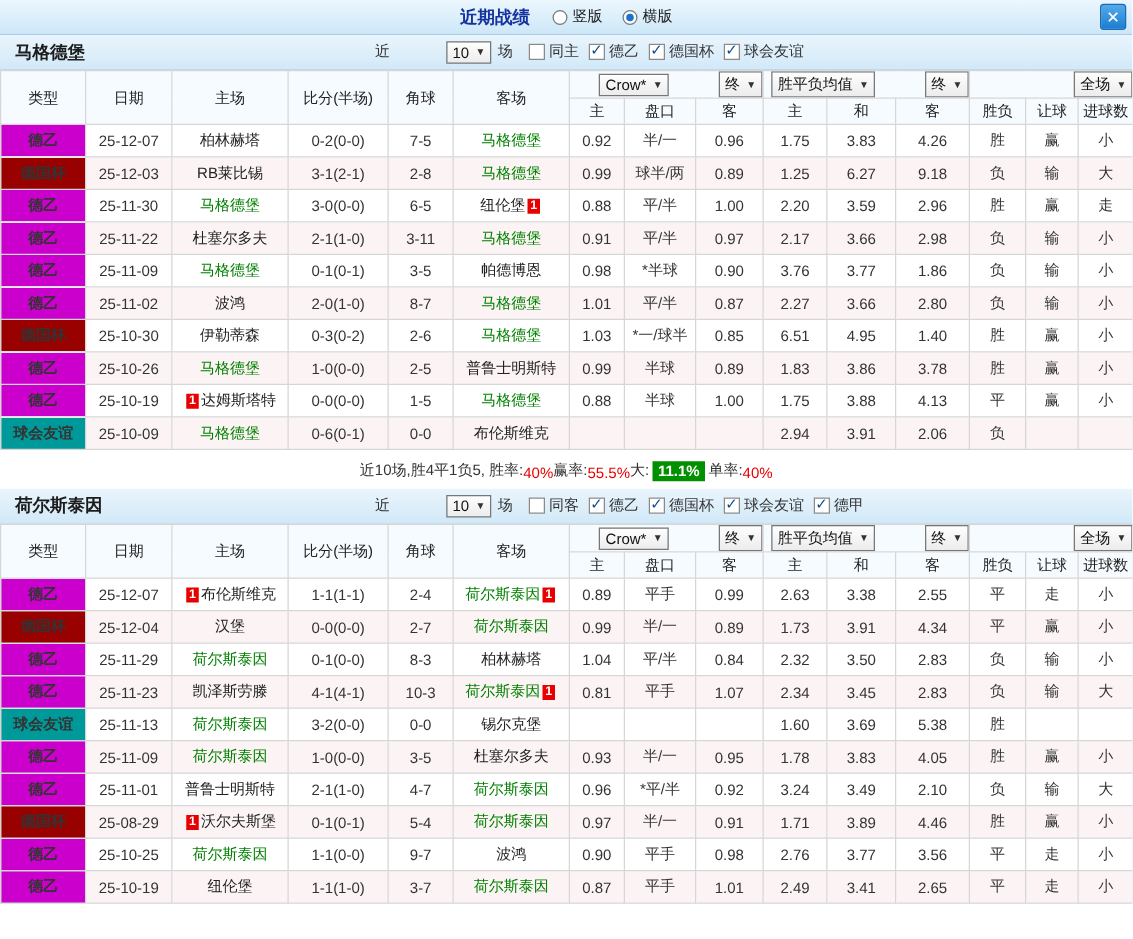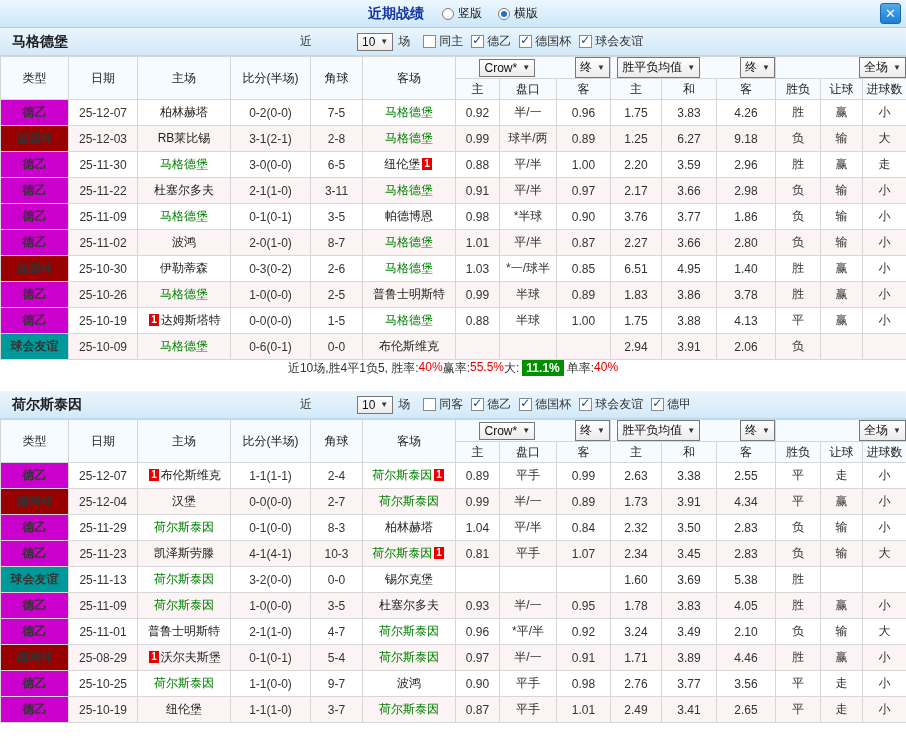--- a/index.html
+++ b/index.html
@@ -55,21 +55,21 @@
   td.type-cell { color:#fff; font-weight:bold; }
   td.score { color:#e80000; }
   td.line { color:#993300; }
   .team { color:#222; }
   .team.green { color:#008000; }
   .badge { display:inline-block; background:#e80000; color:#fff; font-size:10px; font-weight:bold; line-height:12px; padding:0 2px; margin:0 2px; vertical-align:1px; }
   .c-red { color:#e80000; }
   .c-green { color:#009000; }
   .c-blue { color:#1414d2; }
   
-  .summary { height:25px; display:flex; align-items:flex-start; justify-content:center; font-size:12px; }
+  .summary { height:25px; display:flex; align-items:flex-end; justify-content:center; font-size:12px; }
   .sum-label { color:#333; }
   .sum-red { color:#e80000; }
   .sum-greenbox { background:#009000; color:#fff; padding:1px 4px; margin:0 3px; font-weight:bold; }
   .gap { height:6px; background:#fff; }
 </style>
 </head>
 <body>
 
 <div class="topbar">
   <span class="topbar-title">近期战绩</span>

